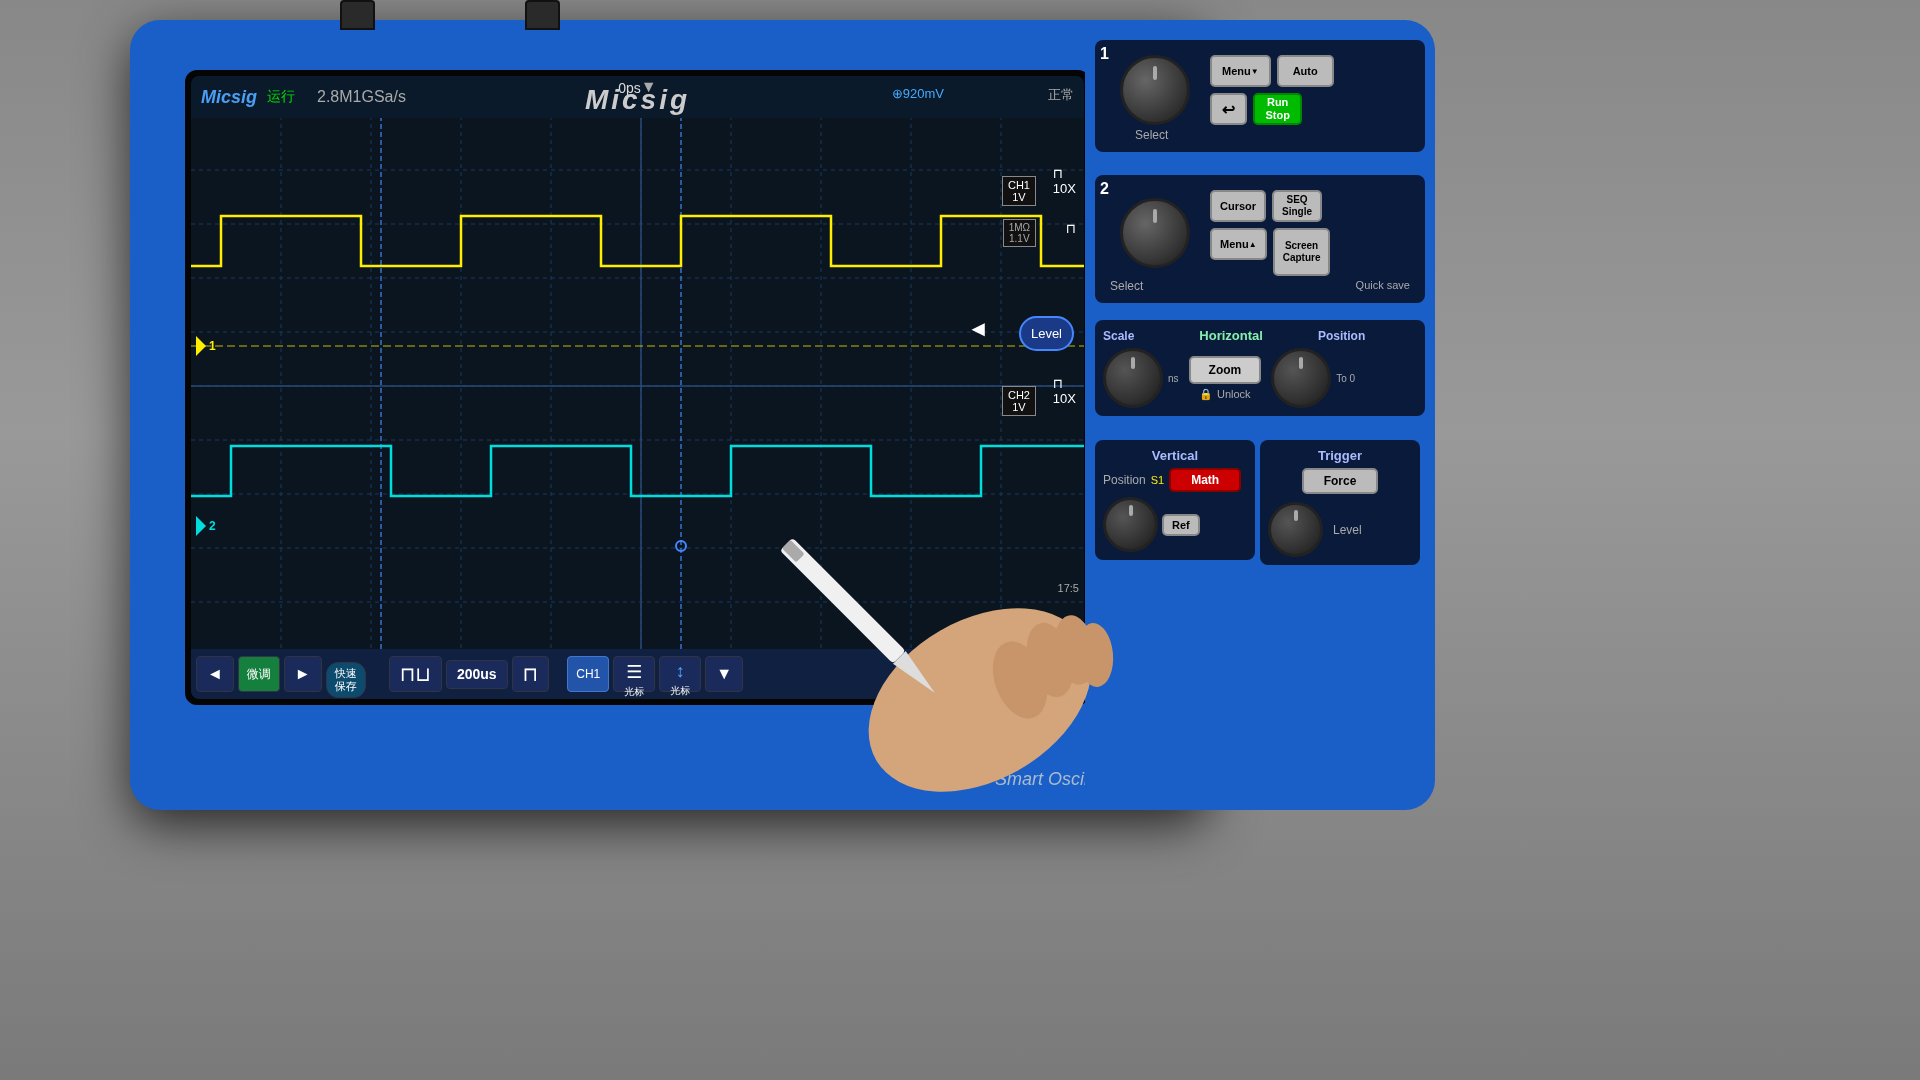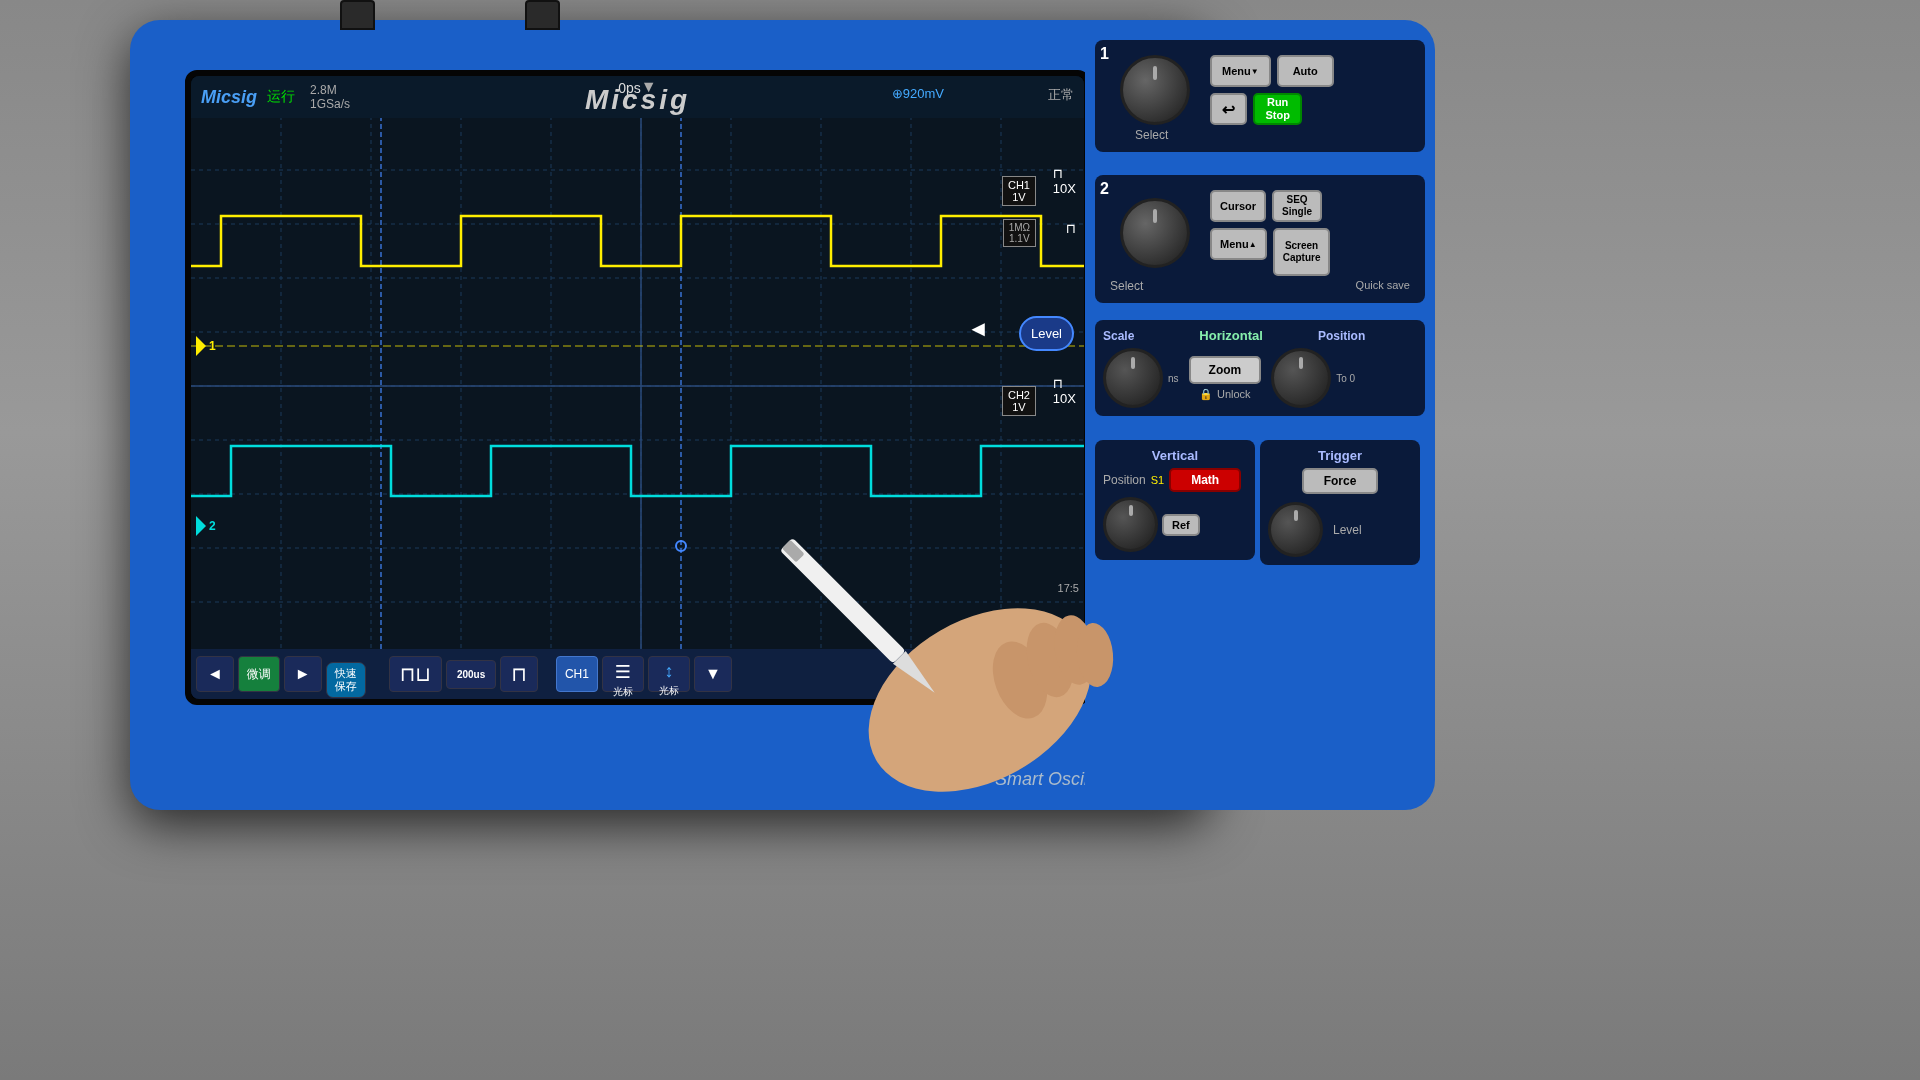--- a/index.html
+++ b/index.html
@@ -46,21 +46,21 @@
 
   <div style="position:absolute; left:55px; top:50px; width:905px; height:635px; background:#000; border-radius:12px; border:6px solid #050505; box-shadow:inset 0 0 20px rgba(0,0,0,0.8);">
 
     <div style="position:absolute; left:0; top:0; width:100%; height:100%; background:#0a1520; border-radius:8px; overflow:hidden;">
 
       <div style="position:absolute; top:8px; left:50%; transform:translateX(-50%); color:#ccc; font-size:28px; font-style:italic; font-weight:bold; letter-spacing:3px; z-index:5;">Micsig</div>
 
       <div style="position:absolute; top:0; left:0; right:0; height:42px; background:#0a1a2a; display:flex; align-items:center; padding:0 10px; gap:10px; z-index:4;">
         <span style="color:#4a9ff5; font-size:18px; font-weight:bold; font-style:italic;">Micsig</span>
         <span style="color:#00dd00; font-size:14px;">运行</span>
-        <div style="display:flex; flex-direction:column; color:#aaa; font-size:12px; line-height:1.2; margin-left:5px;">
+        <div style="display:flex; flex-direction:row; color:#aaa; font-size:16px; line-height:1.2; margin-left:12px;">
           <span>2.8M</span>
           <span>1GSa/s</span>
         </div>
 
         <div style="position:absolute; left:50%; transform:translateX(-50%); display:flex; align-items:flex-end; top:2px;">
           <span style="color:#ddd; font-size:14px;">0ps</span>
           <span style="color:#aaa; font-size:16px;">▼</span>
         </div>
 
         <div style="position:absolute; right:140px; top:10px; color:#4af; font-size:13px;">⊕920mV</div>
@@ -150,28 +150,28 @@
       </div>
 
       <div style="position:absolute; bottom:0; left:0; right:0; height:50px; background:#0f2040; display:flex; align-items:center; padding:0 5px; gap:4px; z-index:6;">
 
         <div style="background:#1a2a5a; border:1px solid #334; border-radius:4px; color:#fff; font-size:16px; padding:4px 10px; cursor:pointer; height:36px; display:flex; align-items:center;">◄</div>
 
         <div style="background:#15803d; border:1px solid #334; border-radius:4px; color:#fff; font-size:12px; padding:4px 8px; cursor:pointer; height:36px; display:flex; align-items:center;">微调</div>
 
         <div style="background:#1a2a5a; border:1px solid #334; border-radius:4px; color:#fff; font-size:16px; padding:4px 10px; cursor:pointer; height:36px; display:flex; align-items:center;">►</div>
 
-        <div style="background:#0369a1; border:1px solid #334; border-radius:7px; color:#fff; font-size:11px; padding:4px 8px; cursor:pointer; height:36px; display:flex; align-items:center; text-align:center; line-height:1.2; white-space:pre;margin-top:12px;">快速
+        <div style="background:#0c4a6e; border:1px solid #334; border-radius:12px; color:#fff; font-size:11px; padding:4px 8px; cursor:pointer; height:36px; display:flex; align-items:center; text-align:center; line-height:1.2; white-space:pre;margin-top:12px;">快速
 保存</div>
 
         <div style="width:15px;"></div>
 
         <div style="background:#1a2a5a; border:1px solid #334; border-radius:4px; color:#fff; font-size:20px; padding:4px 10px; cursor:pointer; height:36px; display:flex; align-items:center;">⊓⊔</div>
 
-        <div style="background:#1a2a5a; border:1px solid #334; border-radius:4px; color:#fff; font-size:10px; font-weight:bold; padding:4px 10px; cursor:pointer; height:29px; display:flex; align-items:center;">200us</div>
+        <div style="background:#1a2a5a; border:1px solid #334; border-radius:4px; color:#fff; font-size:14px; font-weight:bold; padding:4px 10px; cursor:pointer; height:29px; display:flex; align-items:center;">200us</div>
 
         <div style="background:#1a2a5a; border:1px solid #334; border-radius:4px; color:#fff; font-size:20px; padding:4px 10px; cursor:pointer; height:36px; display:flex; align-items:center;">⊓</div>
 
         <div style="width:10px;"></div>
 
         <div style="background:#2255aa; border:1px solid #4477cc; border-radius:4px; color:#fff; font-size:12px; padding:4px 8px; cursor:pointer; height:36px; display:flex; align-items:center;">CH1</div>
 
         <div style="background:#1a2a5a; border:1px solid #334; border-radius:4px; color:#fff; font-size:16px; padding:4px 10px; cursor:pointer; height:36px; display:flex; align-items:center; flex-direction:column; gap:2px;">
           <span style="font-size:18px;">☰</span>
           <span style="font-size:10px;">光标</span>

